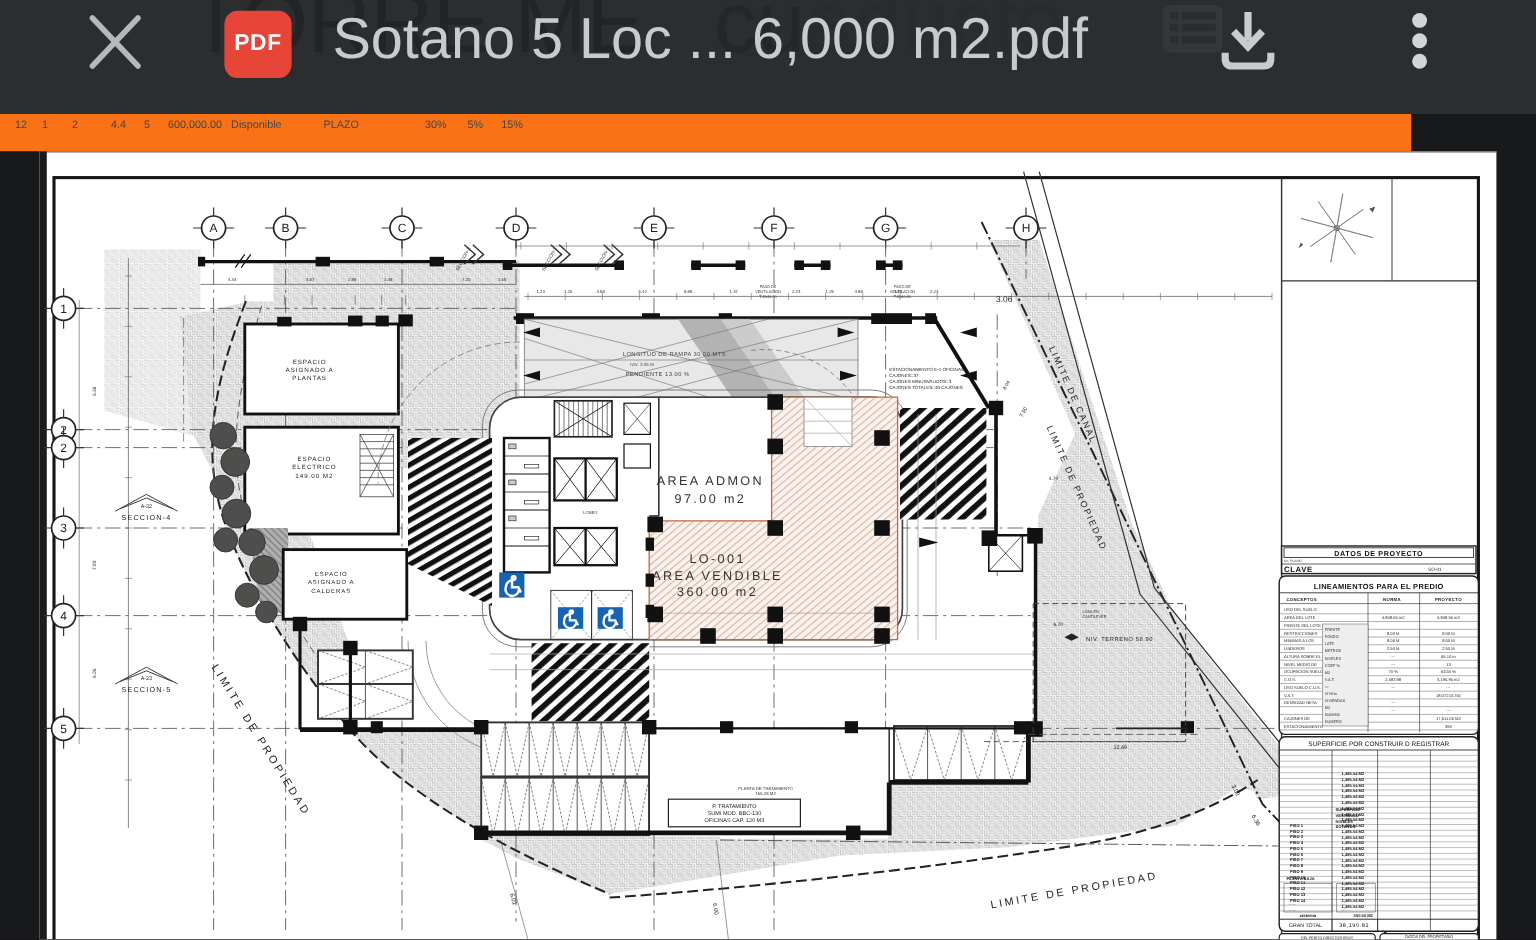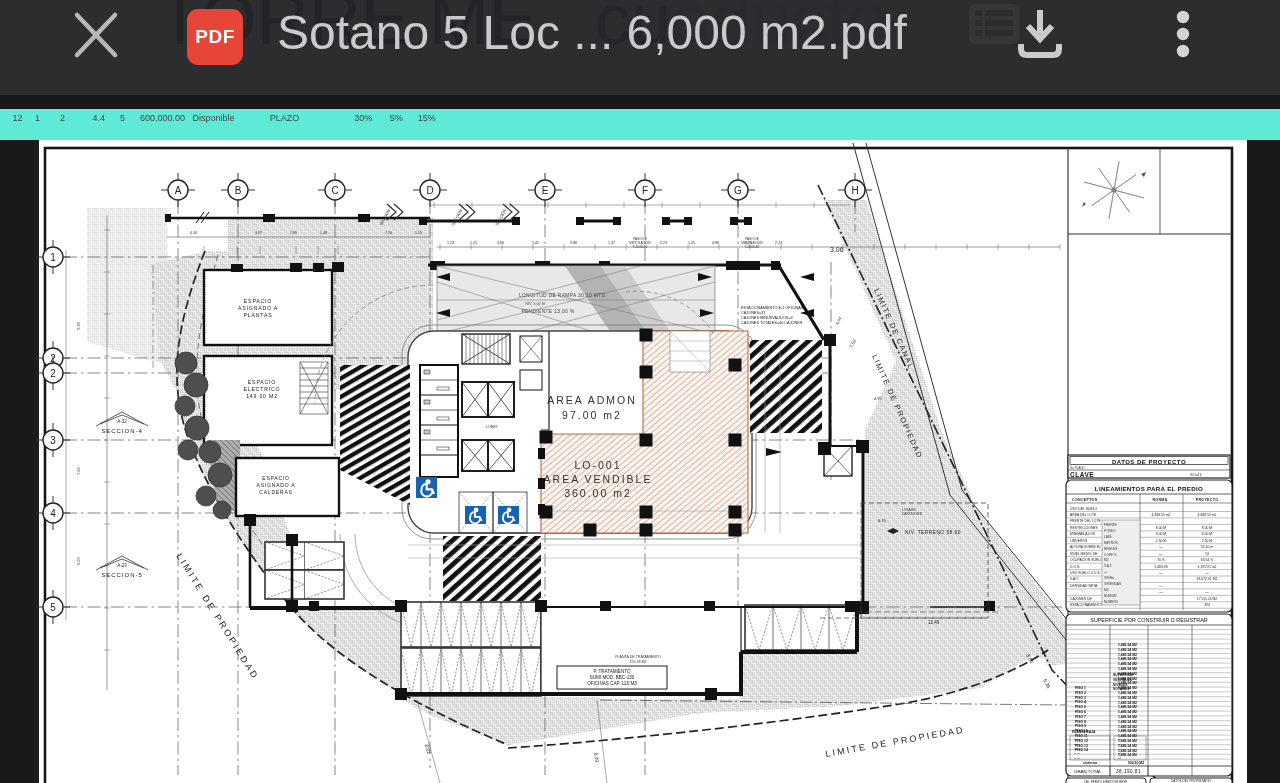--- a/index.html
+++ b/index.html
@@ -865,15 +865,15 @@
 
 <svg class="abs" style="left:1172px;top:8px" width="24" height="52">
       <g fill="#d2d4d6">
         <circle cx="11" cy="9" r="6.2"></circle>
         <circle cx="11" cy="26" r="6.2"></circle>
         <circle cx="11" cy="43" r="6.2"></circle>
       </g>
     </svg>
 </div>
 
-<div class="abs" style="left:0;top:109px;width:1280px;height:31px;background:#5eead4;overflow:hidden">
+<div class="abs" style="left:0;top:95px;width:1176px;height:31px;background:#f97316;overflow:hidden">
 
 <div class="abs" style="left:0;top:4px;width:1280px;font-size:9px;color:#42464a;white-space:pre">     12     1        2           4.4      5      600,000.00   Disponible              PLAZO                      30%       5%      15%</div>
 </div>
 </body></html>

